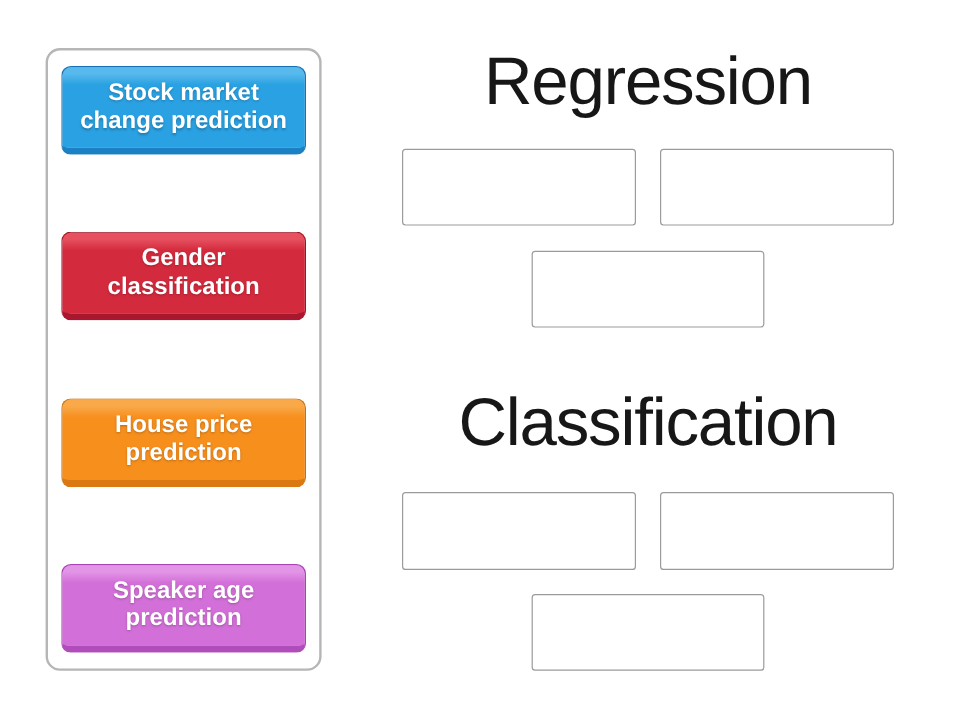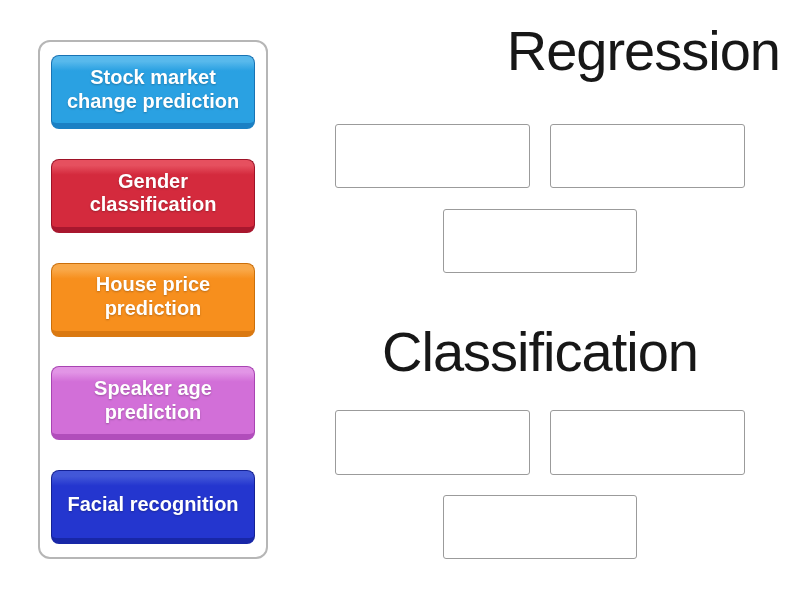--- a/index.html
+++ b/index.html
@@ -59,21 +59,21 @@
     width: 480px;
     margin: 0;
     text-align: center;
     font-weight: 400;
     font-size: 56px;
     line-height: 64px;
     letter-spacing: -1px;
     color: #171717;
     white-space: nowrap;
   }
-  .gt-regression { top: 19px; text-align: right; }
+  .gt-regression { top: 36px; }
   .gt-classification { top: 320px; }
 
   
   .slot {
     position: absolute;
     box-sizing: border-box;
     width: 195px;
     height: 64px;
     background: #ffffff;
     border: 1.5px solid #9b9b9b;
@@ -89,21 +89,20 @@
 </head>
 <body>
 
 <div class="stage">
 
   <div class="tray">
     <button class="chip" style="background: linear-gradient(rgb(88, 185, 236) 0%, rgb(88, 185, 236) 8%, rgb(42, 161, 226) 22%, rgb(42, 161, 226) 100%); border-width: 1px 1px 6px; border-style: solid; border-color: rgb(24, 115, 180) rgb(24, 115, 180) rgb(27, 128, 196); border-image: initial; color: rgb(255, 255, 255);">Stock market<br>change prediction</button>
     <button class="chip" style="background: linear-gradient(rgb(230, 80, 95) 0%, rgb(230, 80, 95) 8%, rgb(212, 42, 61) 22%, rgb(212, 42, 61) 100%); border-width: 1px 1px 6px; border-style: solid; border-color: rgb(158, 18, 39) rgb(158, 18, 39) rgb(168, 23, 46); border-image: initial; color: rgb(255, 255, 255);">Gender<br>classification</button>
     <button class="chip" style="background: linear-gradient(rgb(249, 169, 74) 0%, rgb(249, 169, 74) 8%, rgb(247, 143, 29) 22%, rgb(247, 143, 29) 100%); border-width: 1px 1px 6px; border-style: solid; border-color: rgb(203, 111, 10) rgb(203, 111, 10) rgb(218, 121, 17); border-image: initial; color: rgb(255, 255, 255);">House price<br>prediction</button>
     <button class="chip" style="background: linear-gradient(rgb(226, 149, 230) 0%, rgb(226, 149, 230) 8%, rgb(210, 111, 216) 22%, rgb(210, 111, 216) 100%); border-width: 1px 1px 6px; border-style: solid; border-color: rgb(168, 68, 178) rgb(168, 68, 178) rgb(177, 77, 187); border-image: initial; color: rgb(255, 255, 255);">Speaker age<br>prediction</button>
-    <button class="chip" style="background: linear-gradient(rgb(66, 87, 216) 0%, rgb(66, 87, 216) 8%, rgb(36, 54, 207) 22%, rgb(36, 54, 207) 100%); border-width: 1px 1px 6px; border-style: solid; border-color: rgb(20, 33, 149) rgb(20, 33, 149) rgb(24, 39, 167); border-image: initial; color: rgb(255, 255, 255);">Facial recognition</button>
   </div>
 
   <h1 class="group-title gt-regression">Regression</h1>
   <div class="slot slot-r1"></div>
   <div class="slot slot-r2"></div>
   <div class="slot slot-r3"></div>
 
   <h1 class="group-title gt-classification">Classification</h1>
   <div class="slot slot-c1"></div>
   <div class="slot slot-c2"></div>

